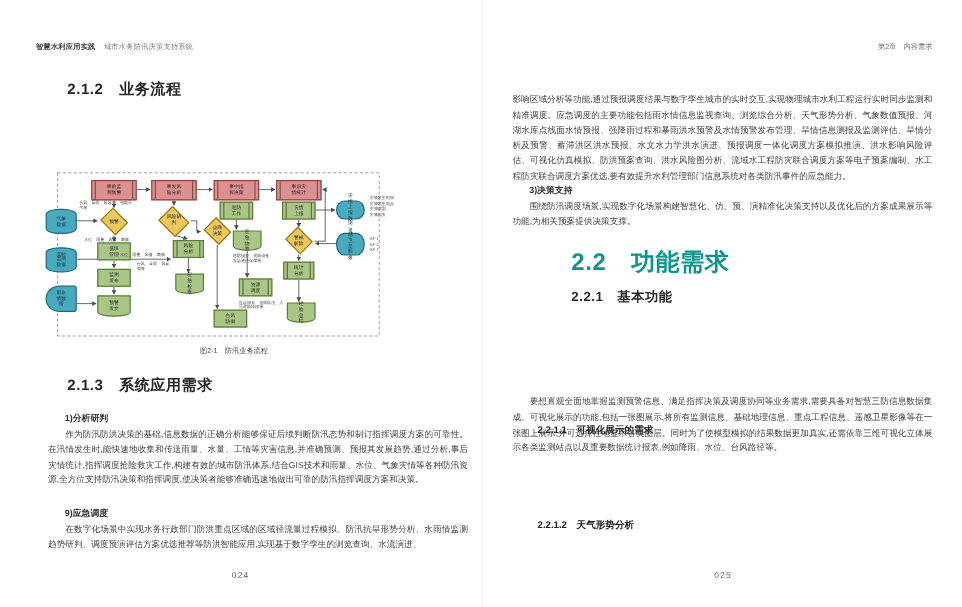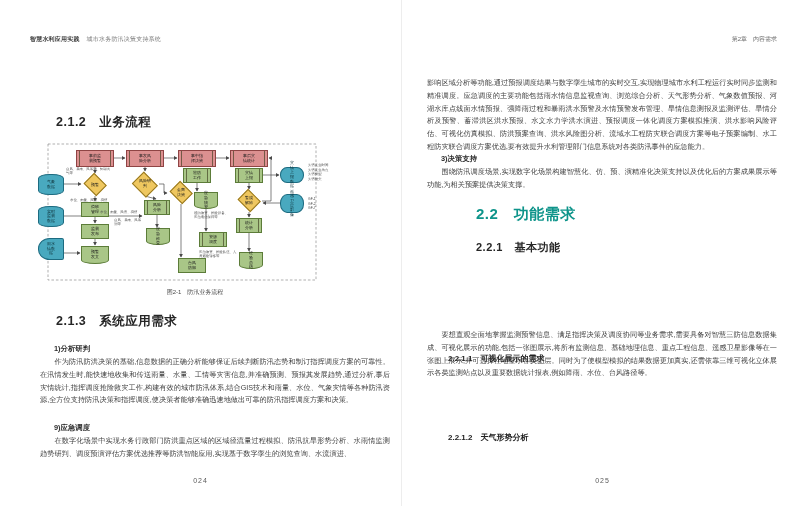--- a/index.html
+++ b/index.html
@@ -10,21 +10,21 @@
   .gutter{position:absolute;left:401px;top:0;width:1px;height:506px;background:#ededed;}
   .page{position:absolute;top:0;width:401px;height:506px;background:#fff;}
   .pg-l{left:0;} .pg-r{left:402px;}
   
   .rhead{position:absolute;top:35px;font-size:6px;letter-spacing:.2px;}
   .rhead .book{font-weight:bold;color:#3c3c3c;margin-right:7px;}
   .rhead .sub{color:#7a7a7a;}
   .rhead-r{position:absolute;top:35px;left:25px;width:350px;text-align:right;font-size:6px;color:#6a6a6a;}
   
   .h2{position:absolute;font-size:12.5px;font-weight:bold;color:#262626;letter-spacing:.5px;}
-  .h1t{position:absolute;font-size:15px;font-weight:bold;color:#0e948a;letter-spacing:.5px;text-align:center;}
+  .h1t{position:absolute;font-size:20px;font-weight:bold;color:#0e948a;letter-spacing:.5px;text-align:center;}
   .h3{position:absolute;font-size:11px;font-weight:bold;color:#262626;letter-spacing:.5px;}
   .h4{position:absolute;font-size:8px;font-weight:bold;color:#222;margin-top:36px;}
   .subh{position:absolute;font-size:7.4px;font-weight:bold;color:#2e2e2e;}
   
   .bp{position:absolute;width:350px;font-size:7.2px;line-height:12.8px;text-align:justify;color:#404040;}
   .ind{text-indent:2em;}
   .pageno{position:absolute;top:477px;left:0;width:100%;text-align:center;font-size:7px;color:#5a5a5a;letter-spacing:1px;}
   .caption{position:absolute;left:40px;width:310px;text-align:center;font-size:6px;color:#4a4a4a;}
   
   .fc{position:absolute;left:36px;top:140px;width:310px;height:148px;}
@@ -59,21 +59,21 @@
   <div class="mark" style="left:792px;top:27px;width:10px;height:1px;"></div>
   <div class="mark" style="left:8px;top:496px;width:1px;height:10px;"></div>
   <div class="mark" style="left:790px;top:496px;width:1px;height:10px;"></div>
   <div class="gutter"></div>
 
   <div class="page pg-l">
     <div class="rhead" style="left:30px;">
       <span class="book">智慧水利应用实践</span><span class="sub">城市水务防汛决策支持系统</span>
     </div>
 
-    <div class="h2" style="left:56px;top:66px;margin-top:48px;">2.1.2　业务流程</div>
+    <div class="h2" style="left:56px;top:66px;">2.1.2　业务流程</div>
 
     <div class="fc">
       <svg width="310" height="148" viewBox="0 0 310 148">
         <defs>
           <marker id="ah" markerUnits="userSpaceOnUse" markerWidth="4" markerHeight="4" refX="3.2" refY="2" orient="auto">
             <path d="M0,0 L3.6,2 L0,4 Z" fill="#4a4a4a"></path>
           </marker>
         </defs>
         <rect x="12" y="4" width="268" height="136" fill="none" stroke="#8e8e8e" stroke-width="0.7" stroke-dasharray="2.6 1.9"></rect>
         <g stroke="#4a4a4a" stroke-width="0.7" fill="none">

